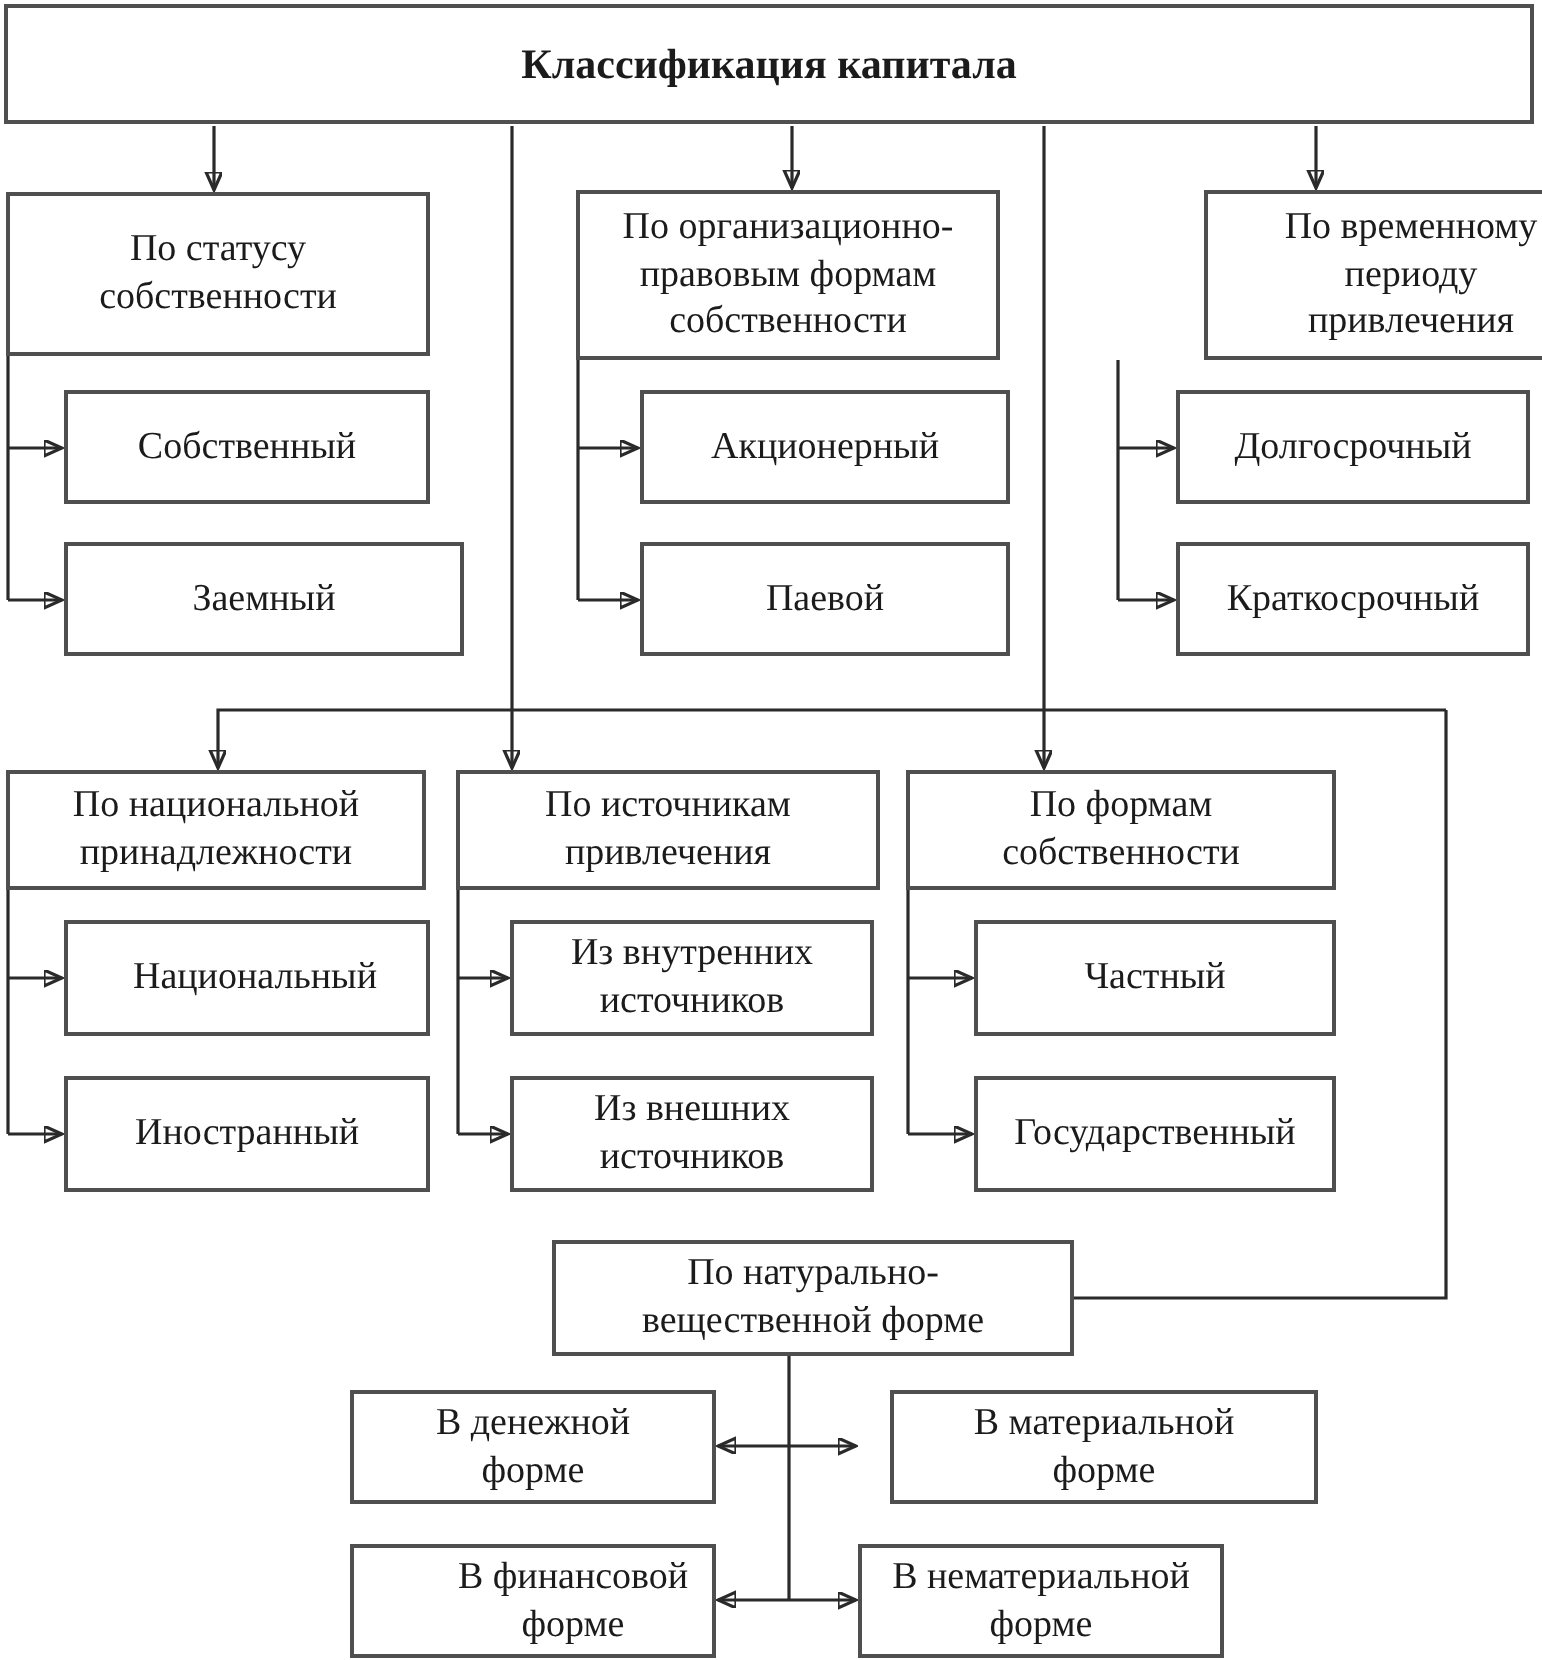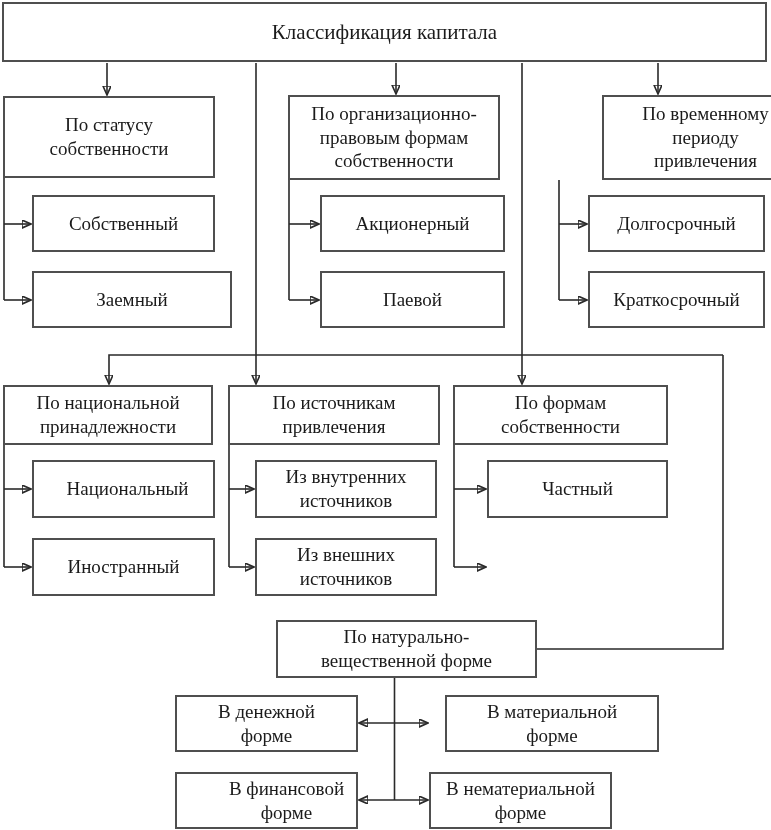--- a/index.html
+++ b/index.html
@@ -57,21 +57,21 @@
     <path d="M4 567 H31" marker-end="url(#arr)"></path>
     <path d="M229 489 H254" marker-end="url(#arr)"></path>
     <path d="M229 567 H254" marker-end="url(#arr)"></path>
     <path d="M454 489 H486" marker-end="url(#arr)"></path>
     <path d="M454 567 H486" marker-end="url(#arr)"></path>
 
     <path d="M359 723 H428" marker-start="url(#arr)" marker-end="url(#arr)"></path>
     <path d="M359 800 H428" marker-start="url(#arr)" marker-end="url(#arr)"></path>
   </svg>
 
-  <div class="box title-box" style="left:2px;top:2px;width:765px;height:60px;">Классификация капитала</div>
+  <div class="box title-box" style="left:2px;top:2px;width:765px;height:60px;font-weight:bold;">Классификация капитала</div>
 
   <div class="box" style="left:3px;top:96px;width:212px;height:82px;">По статусу
 собственности</div>
   <div class="box" style="left:288px;top:95px;width:212px;height:85px;">По организационно-
 правовым формам
 собственности</div>
   <div class="box" style="left:558px;top:95px;width:207px;height:85px;margin-left:44px;">По временному
 периоду
 привлечения</div>
 
@@ -89,20 +89,21 @@
   <div class="box" style="left:453px;top:385px;width:215px;height:60px;">По формам
 собственности</div>
 
   <div class="box" style="left:32px;top:460px;width:183px;height:58px;padding-left:12px;">Национальный</div>
   <div class="box" style="left:32px;top:538px;width:183px;height:58px;">Иностранный</div>
   <div class="box" style="left:255px;top:460px;width:182px;height:58px;">Из внутренних
 источников</div>
   <div class="box" style="left:255px;top:538px;width:182px;height:58px;">Из внешних
 источников</div>
   <div class="box" style="left:487px;top:460px;width:181px;height:58px;">Частный</div>
+  <div class="box" style="left:487px;top:538px;width:181px;height:58px;">Государственный</div>
 
   <div class="box" style="left:276px;top:620px;width:261px;height:58px;">По натурально-
 вещественной форме</div>
 
   <div class="box" style="left:175px;top:695px;width:183px;height:57px;">В денежной
 форме</div>
   <div class="box" style="left:445px;top:695px;width:214px;height:57px;">В материальной
 форме</div>
   <div class="box" style="left:175px;top:772px;width:183px;height:57px;padding-left:44px;">В финансовой
 форме</div>

